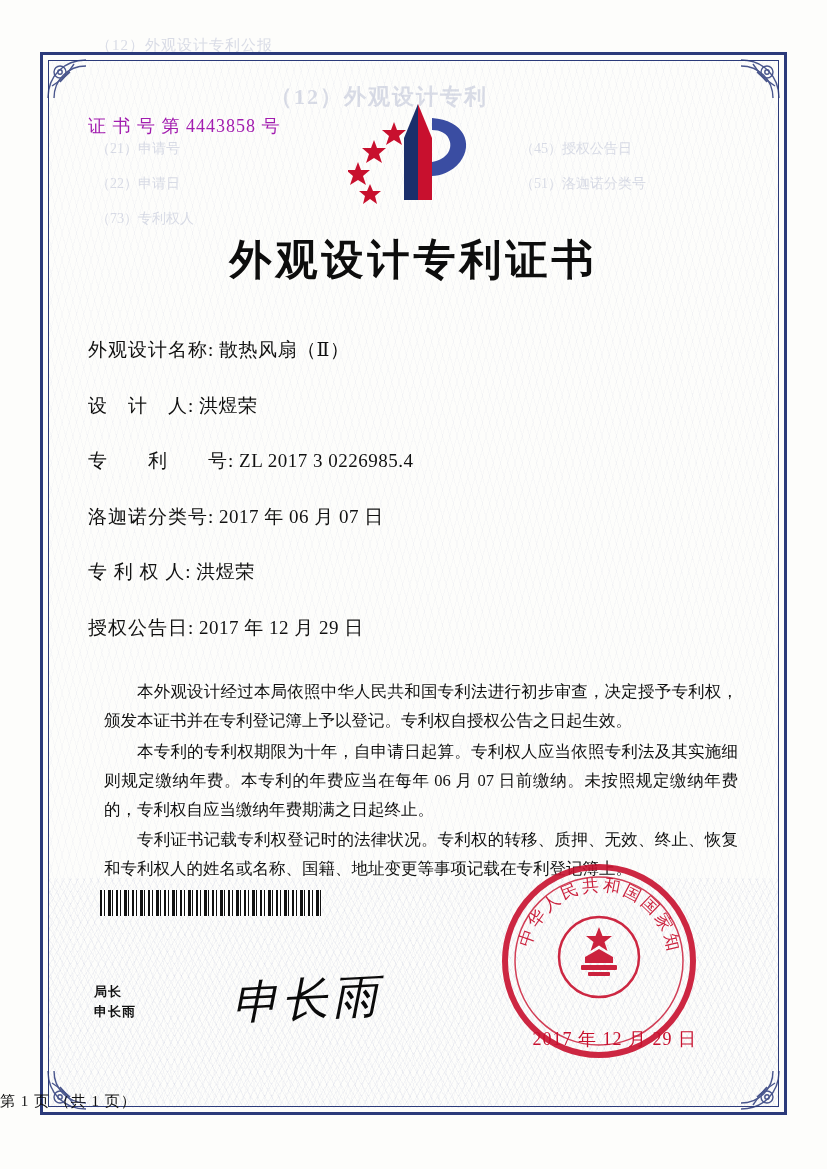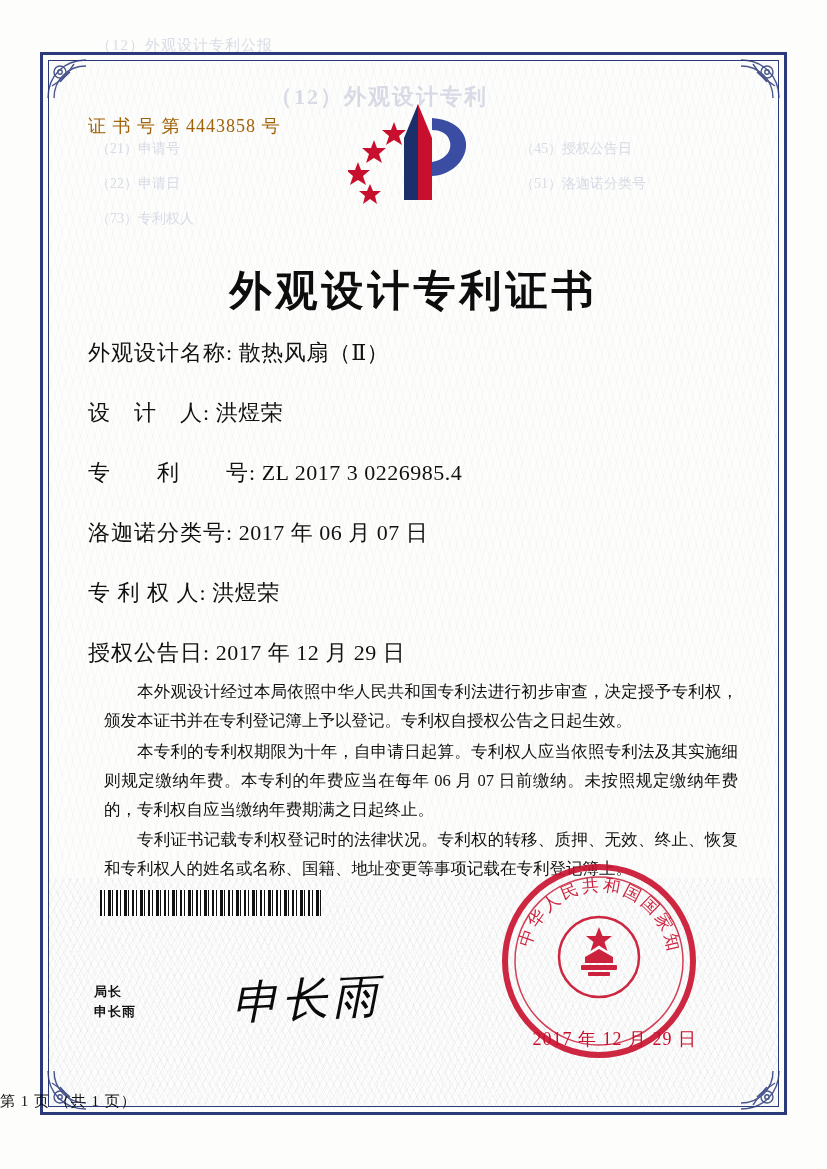--- a/index.html
+++ b/index.html
@@ -79,21 +79,21 @@
       repeating-linear-gradient(60deg, rgba(120,130,180,.07) 0 1px, rgba(255,255,255,0) 1px 6px),
       repeating-linear-gradient(-60deg, rgba(120,130,180,.07) 0 1px, rgba(255,255,255,0) 1px 6px);
     pointer-events: none;
   }
 
   
   .cert-no {
     position: absolute;
     top: 114px; left: 88px;
     font-size: 18px;
-    color: #a16207;
+    color: #a21caf;
     letter-spacing: 1px;
   }
 
   
   .logo {
     position: absolute;
     top: 100px; left: 348px;
     width: 132px; height: 115px;
   }
 
@@ -107,29 +107,28 @@
   
   .title {
     position: absolute;
     top: 232px; left: 0; width: 100%;
     text-align: center;
     font-size: 42px;
     font-weight: bold;
     letter-spacing: 4px;
     color: #0d0d0d;
     font-family: "DejaVu Serif", "Liberation Serif", serif;
-    margin-top: 31px;
   }
 
   
   .fields {
     position: absolute;
     top: 336px; left: 88px;
     width: 640px;
-    font-size: 22px;
+    font-size: 19px;
     color: #111;
   }
   .field-row {
     margin-bottom: 27px;
     line-height: 1.5;
     white-space: nowrap;
   }
   .field-label { letter-spacing: 1px; }
   .field-value { letter-spacing: .5px; }
 

